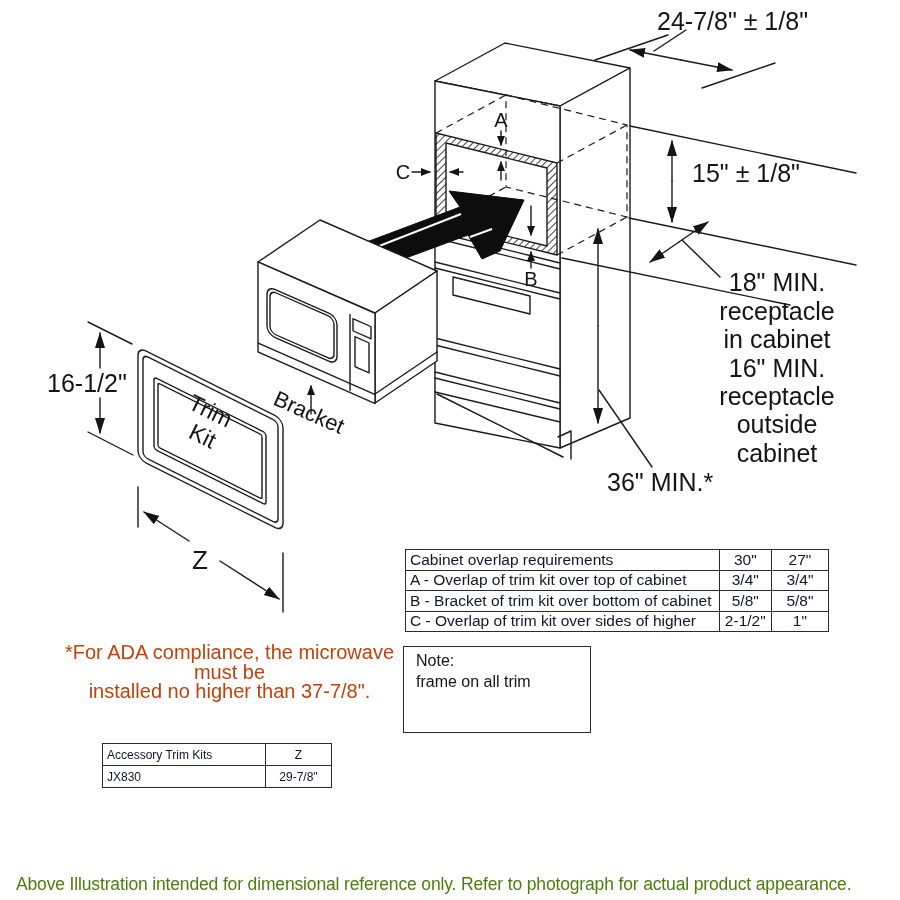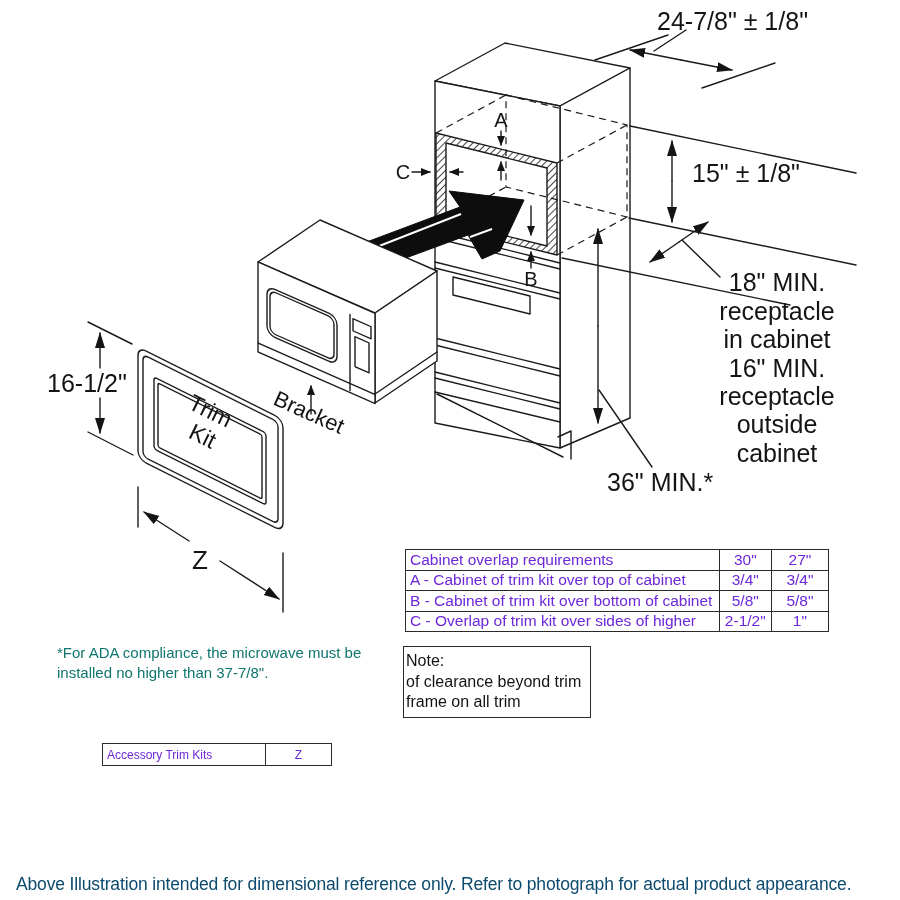--- a/index.html
+++ b/index.html
@@ -14,34 +14,34 @@
   .hatchfill{fill:url(#hatch);stroke:none;}
   .blackarrow{fill:#0d0d0d;stroke:#0d0d0d;stroke-width:1;}
   .seam{stroke:#fff;stroke-width:2;fill:none;}
   text{fill:#141414;stroke:none;}
   .dim{font-size:25px;}
   .letter{font-size:20px;}
   .mid{text-anchor:middle;}
 
   
   .tbl{position:absolute;border-collapse:collapse;table-layout:fixed;
-       font-size:15.5px;color:#6d28d9;}
+       font-size:15.5px;color:#0f172a;}
   .tbl td{border:1.6px solid #2a2a2a;padding:0 4px;height:19.5px;line-height:18px;
           white-space:nowrap;overflow:hidden;}
   .tbl td.c{text-align:center;padding:0 1px;}
   #overlap-table{left:405px;top:549px;width:424px;}
   #accessory-table{left:90px;top:743px;width:229px;font-size:12px;margin-left:12px;}
   #accessory-table td{height:21.2px;line-height:20px;}
-  #note-box{position:absolute;left:403px;top:646px;width:188px;height:72px;
-            border:1.7px solid #2a2a2a;box-sizing:border-box;padding:4px 2px;
+  #note-box{position:absolute;left:403px;top:646px;width:188px;height:87px;
+            border:1.7px solid #2a2a2a;box-sizing:border-box;padding:4px 12px;
             font-size:16px;line-height:20.5px;color:#141414;}
   #ada-note{position:absolute;left:57px;top:643px;width:345px;
-            font-size:15px;line-height:19.5px;color:#0f766e;}
+            font-size:20px;line-height:19.5px;color:#c2410c;text-align:center;}
   #footer-note{position:absolute;left:16px;top:874px;width:880px;
-               font-size:17.5px;letter-spacing:-0.15px;color:#0c4a6e;}
+               font-size:17.5px;letter-spacing:-0.15px;color:#4d7c0f;}
 </style>
 </head>
 <body>
 
 <div id="page">
 
 <svg id="drawing" width="900" height="900" viewBox="0 0 900 900">
   <defs>
     <pattern id="hatch" width="5" height="5" patternUnits="userSpaceOnUse" patternTransform="rotate(45)">
       <rect width="5" height="5" fill="#ffffff"></rect>
@@ -203,56 +203,59 @@
         <col style="width:52px">
         <col style="width:57px">
       </colgroup>
     <tbody>
         <tr>
       <td>Cabinet overlap requirements</td>
       <td class="c">30"</td>
       <td class="c">27"</td>
     </tr>
     <tr>
-      <td>A - Cabinet of trim kit over top of cabinet</td>
+      <td>A - Overlap of trim kit over top of cabinet</td>
       <td class="c">3/4"</td>
       <td class="c">3/4"</td>
     </tr>
     <tr>
-      <td>B - Cabinet of trim kit over bottom of cabinet</td>
+      <td>B - Bracket of trim kit over bottom of cabinet</td>
       <td class="c">5/8"</td>
       <td class="c">5/8"</td>
     </tr>
     <tr>
       <td>C - Overlap of trim kit over sides of higher</td>
       <td class="c">2-1/2"</td>
       <td class="c">1"</td>
     </tr>
   </tbody>
     </table>
 
   <div id="note-box">
     <div>Note:</div>
-    <div>of clearance beyond trim</div>
     <div>frame on all trim</div>
   </div>
 
   <div id="ada-note">
     <div>*For ADA compliance, the microwave must be</div>
     <div>installed no higher than 37-7/8".</div>
   </div>
 
   <table class="tbl" id="accessory-table">
     <colgroup>
         <col style="width:163px">
         <col style="width:66px">
       </colgroup>
     <tbody>
         <tr>
       <td>Accessory Trim Kits</td>
       <td class="c">Z</td>
     </tr>
+    <tr>
+      <td>JX830</td>
+      <td class="c">29-7/8"</td>
+    </tr>
   </tbody>
     </table>
 
   <div id="footer-note">Above Illustration intended for dimensional reference only. Refer to photograph for actual product appearance.</div>
 
 </div>
 
 </body></html>

